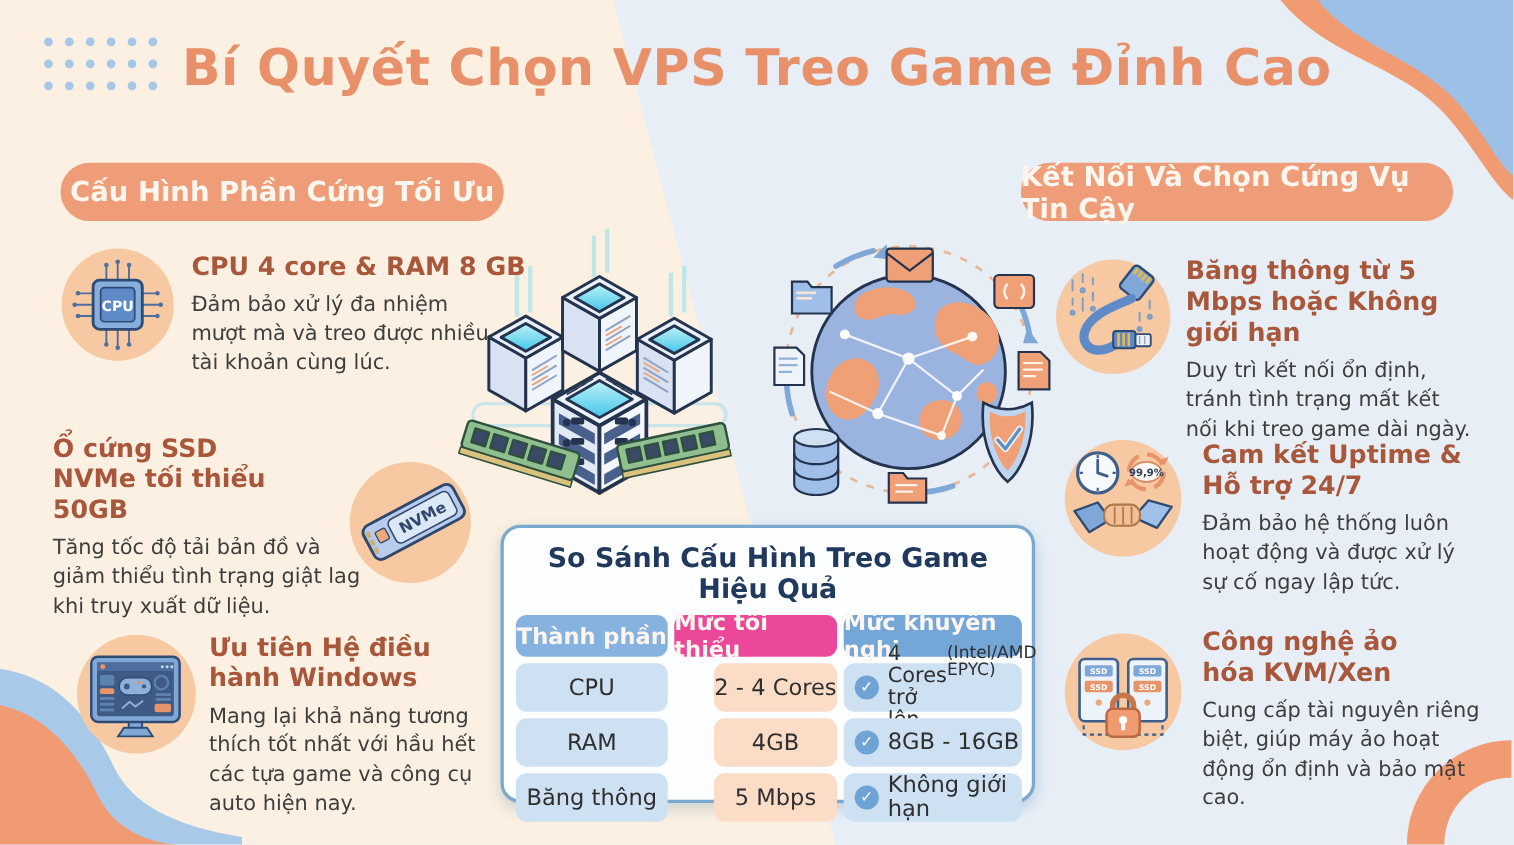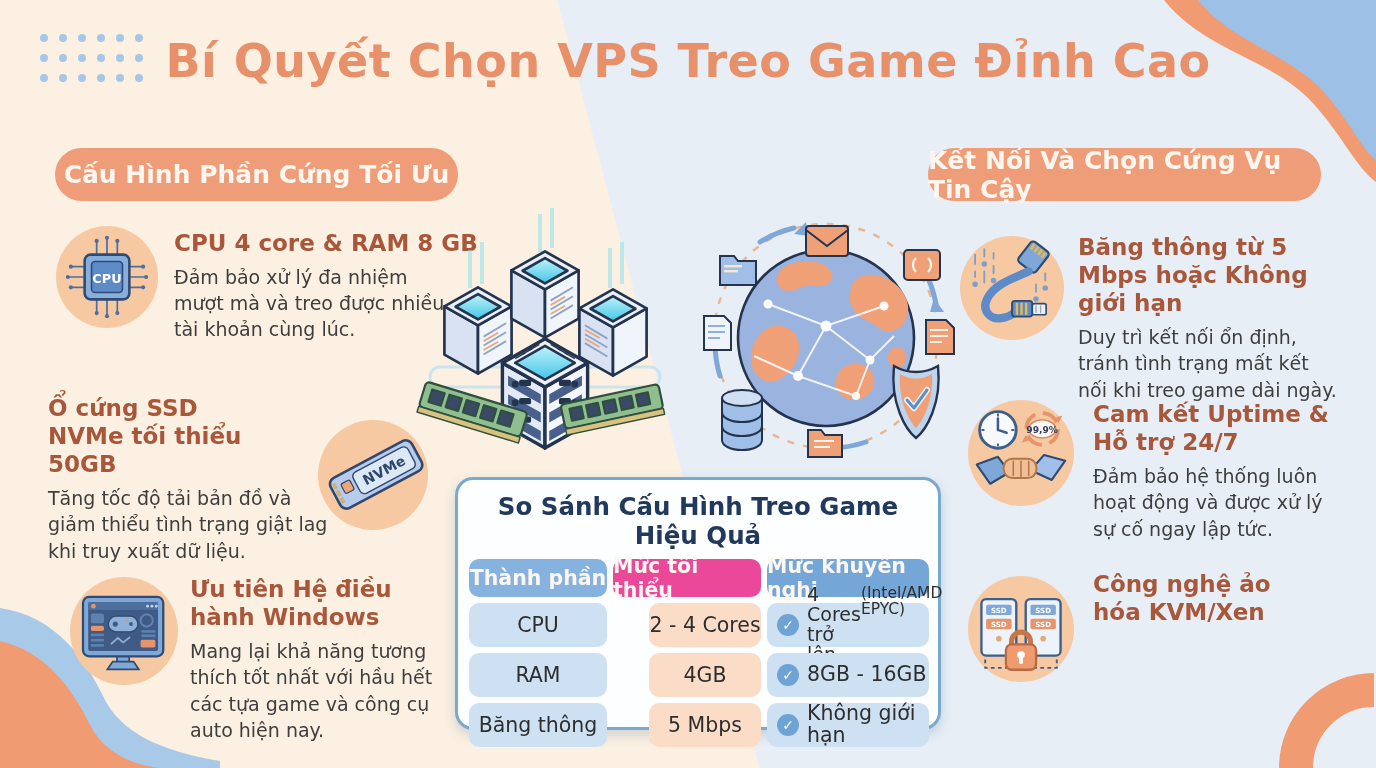--- a/index.html
+++ b/index.html
@@ -286,20 +286,21 @@
       <circle cx="75.5" cy="58" r="3" fill="#E8A87C"></circle>
     <path d="M14 80 v9 h76 v-9" fill="none" stroke="#3E5F8A" stroke-width="2" stroke-dasharray="4 3.5"></path>
     <path d="M42 66 v-5 a10 10 0 0 1 20 0 v5" fill="none" stroke="#C87848" stroke-width="5.5"></path>
     <rect x="36" y="64" width="32" height="27" rx="6" fill="#F09A6F" stroke="#B86A42" stroke-width="2.4"></rect>
     <circle cx="52" cy="75" r="4" fill="#FFFFFF"></circle>
       <rect x="50" y="76" width="4" height="9" rx="1.6" fill="#FFFFFF"></rect>
   </svg>
 </div>
 <div id="item-kvm-text" class="abs">
   <p class="item-heading">Công nghệ ảo hóa KVM/Xen</p>
+  <p class="item-body">Cung cấp tài nguyên riêng biệt, giúp máy ảo hoạt động ổn định và bảo mật cao.</p>
 </div>
 
 <svg class="abs" style="left:400px;top:192px;width:290px;height:262px;" viewBox="0 0 290 262">
   <defs>
     <linearGradient id="cyanTop" x1="0" y1="0" x2="0" y2="1">
       <stop offset="0" stop-color="#BDF2F8"></stop>
         <stop offset="1" stop-color="#45C6E8"></stop>
     </linearGradient>
   </defs>
   <path d="M40 175 h210 a10 10 0 0 1 0 20 h-210 a10 10 0 0 1 0 -20 Z" fill="none" stroke="#BFE2EE" stroke-width="3" opacity=".8"></path>

